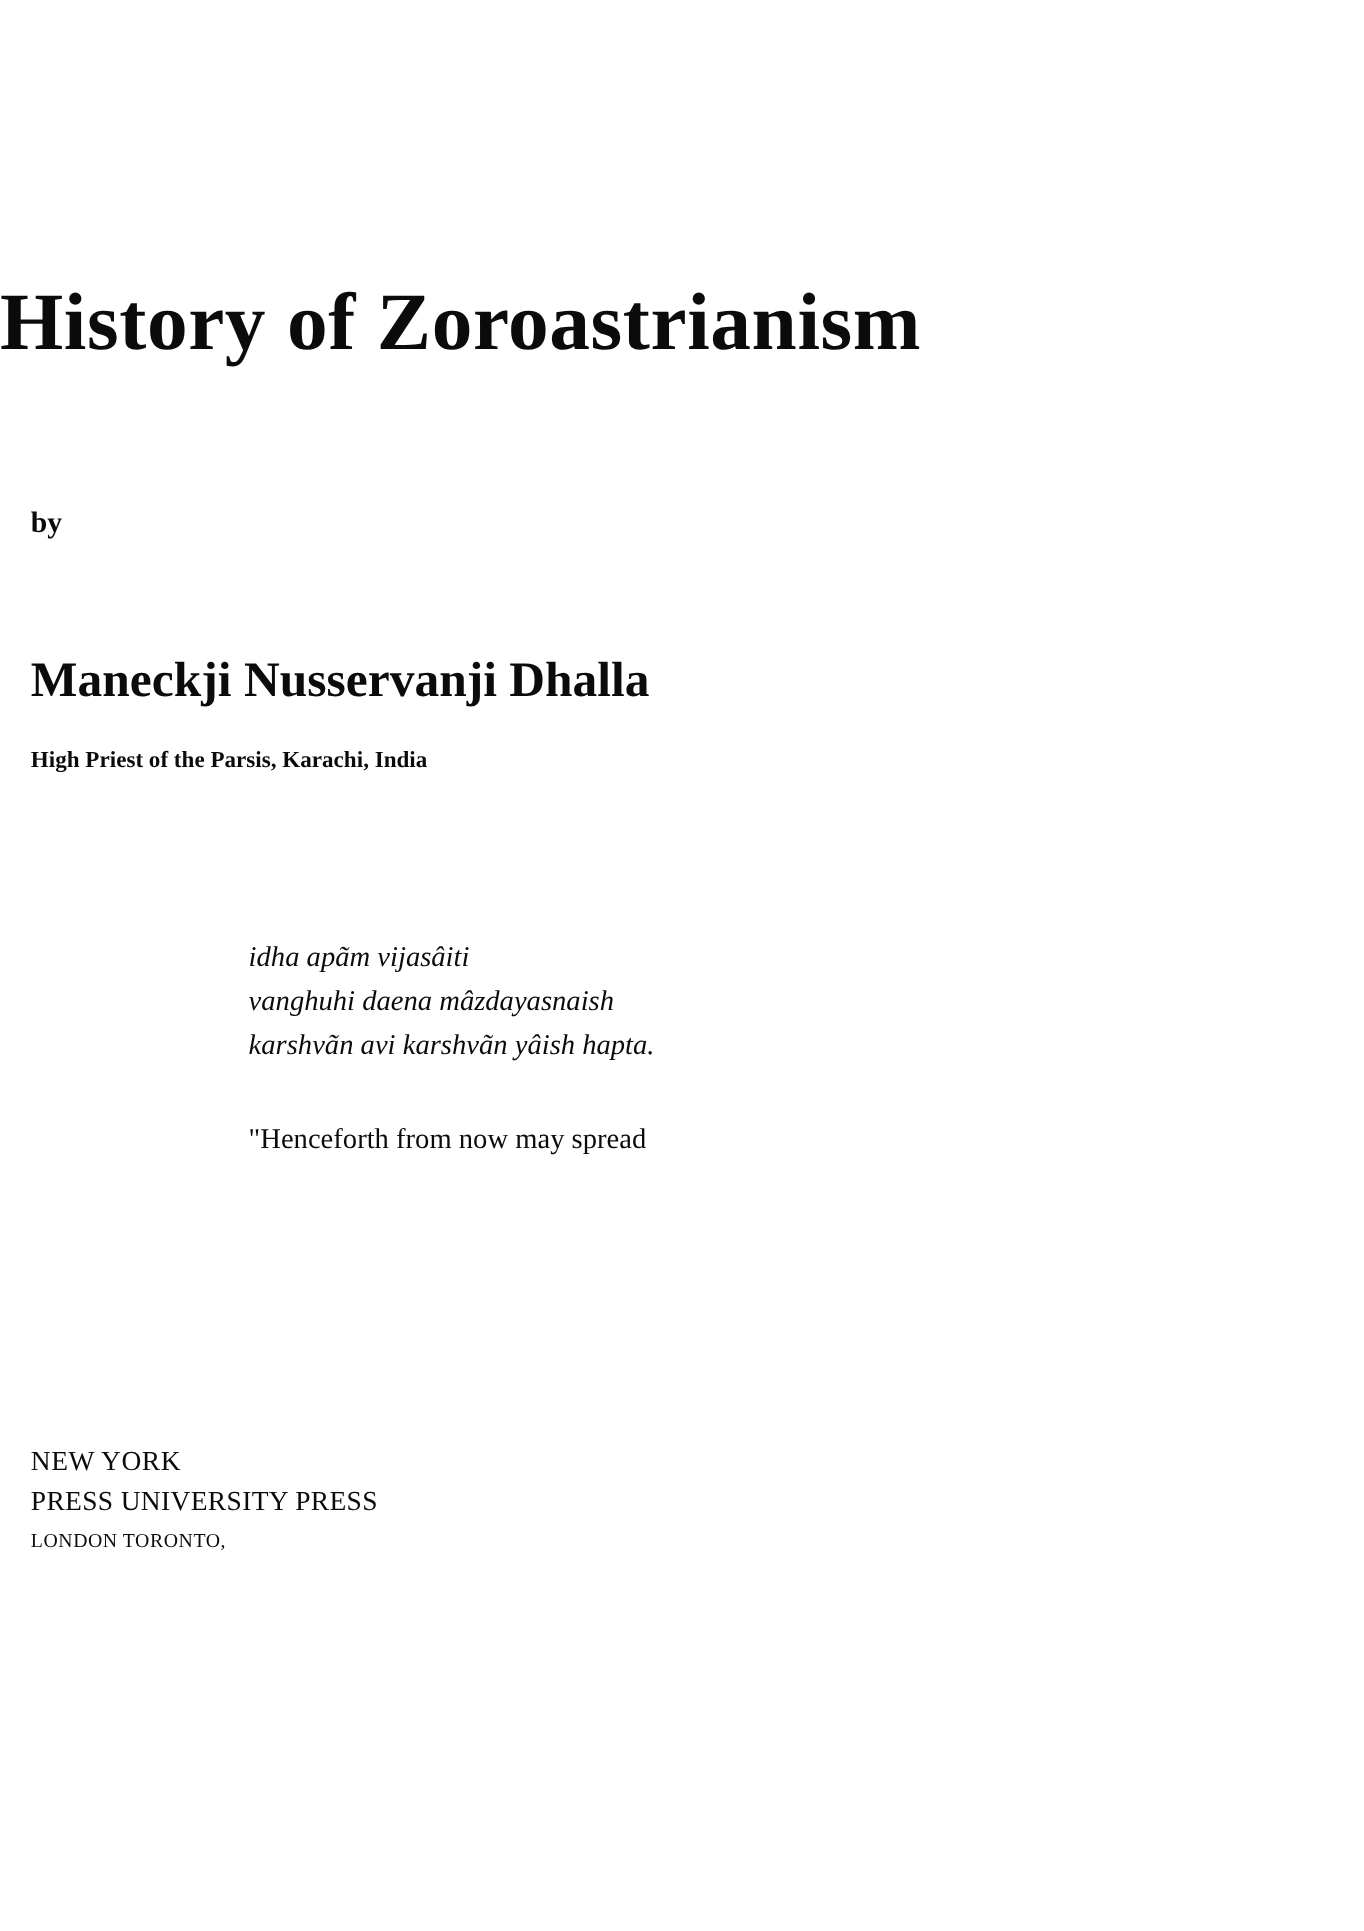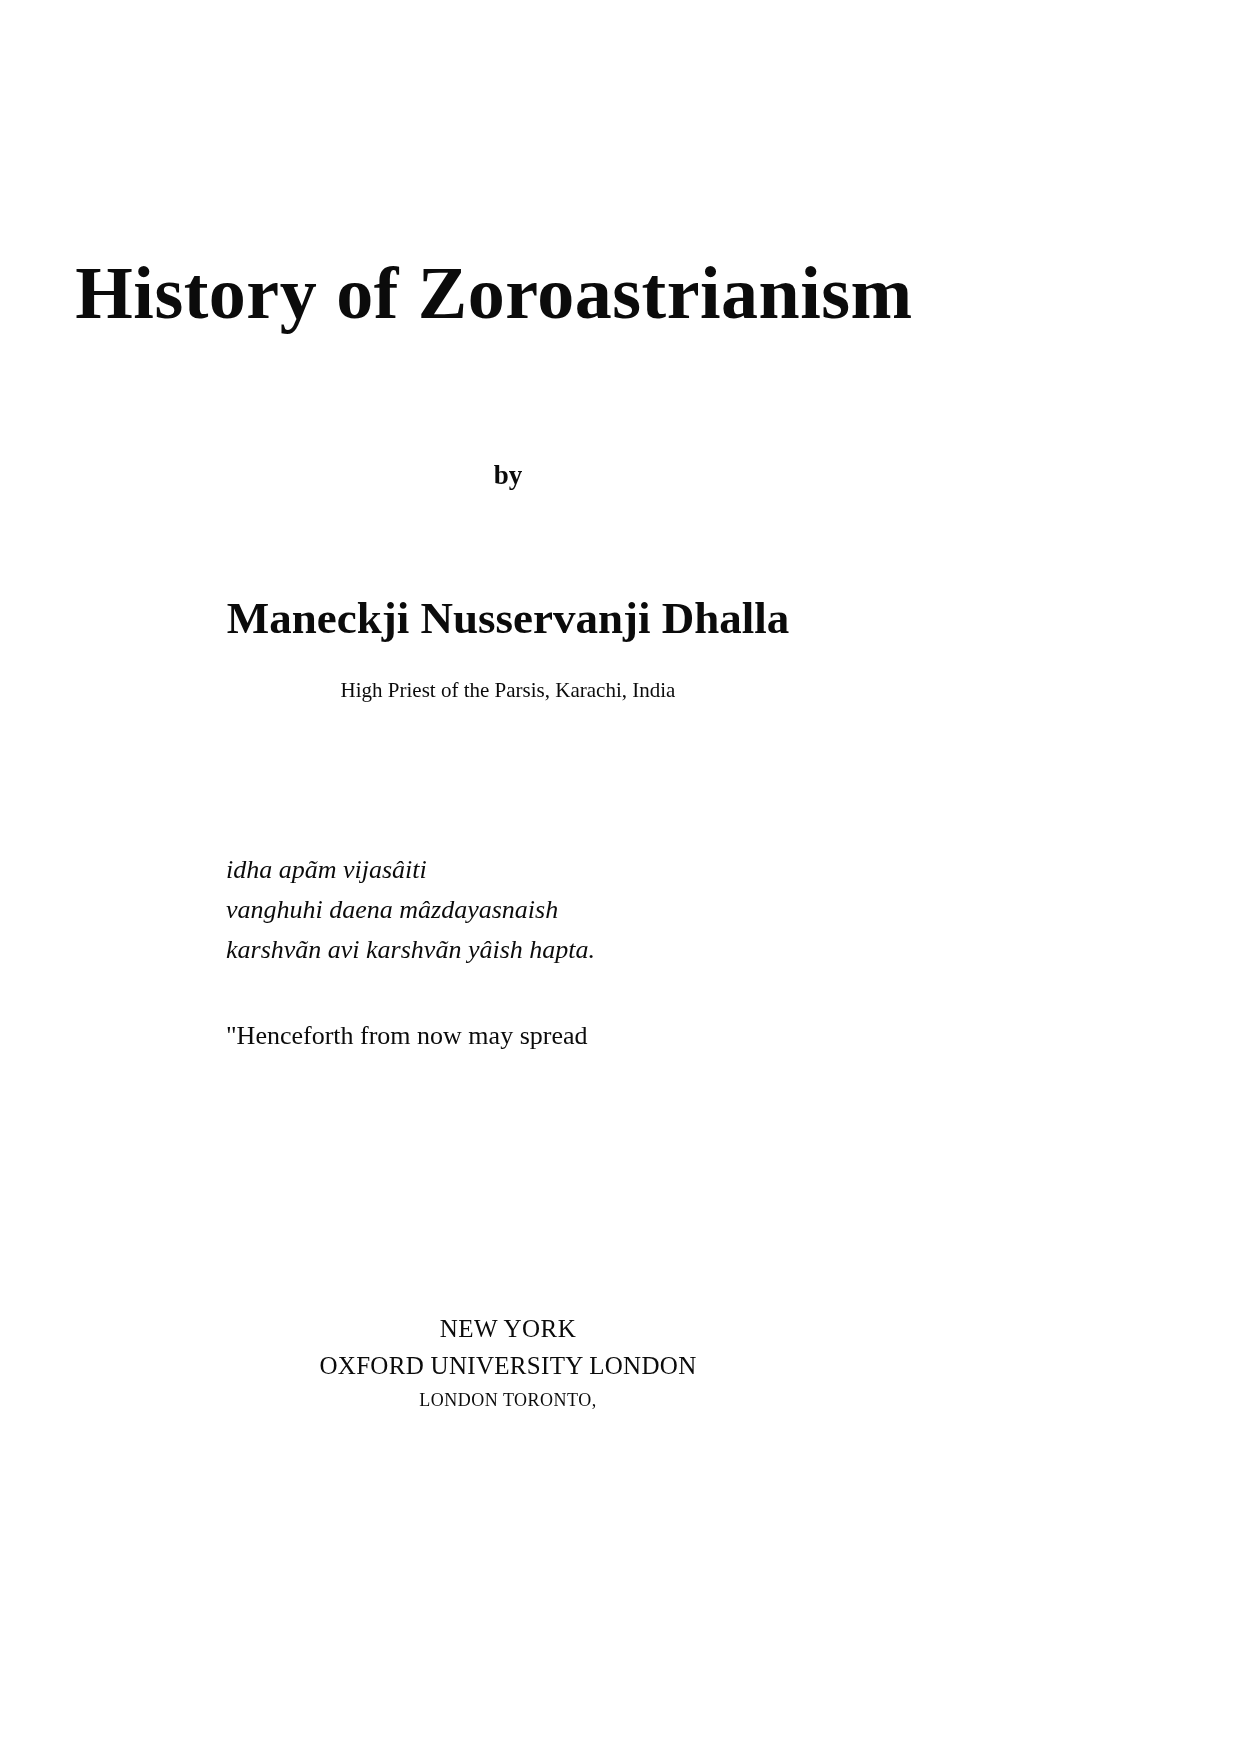--- a/index.html
+++ b/index.html
@@ -16,21 +16,21 @@
       font-family: "Liberation Serif", "DejaVu Serif", serif;
     }
     .abs {
       position: absolute;
       margin: 0;
       white-space: nowrap;
     }
     .center {
       left: 0;
       width: 988px;
-      text-align: center;
+      text-align: left;
     }
     .title {
       top: 248px;
       font-size: 74px;
       font-weight: bold;
       letter-spacing: 0.5px;
       line-height: 90px;
     }
     .by {
       top: 455px;
@@ -44,21 +44,21 @@
       top: 588px;
       font-size: 45px;
       font-weight: bold;
       line-height: 60px;
       padding-left: 28px;
       box-sizing: border-box;
     }
     .affiliation {
       top: 673px;
       font-size: 21px;
-      font-weight: normal;
+      font-weight: bold;
       line-height: 34px;
       padding-left: 28px;
       box-sizing: border-box;
     }
     .verse {
       left: 211px;
       font-size: 26px;
       line-height: 40px;
       margin-left: 15px;
     }
@@ -119,17 +119,17 @@
     <span class="verse-line">vanghuhi daena mâzdayasnaish</span>
     <span class="verse-line">karshvãn avi karshvãn yâish hapta.</span>
   </div>
 
   <div class="abs verse translation">
     <span class="verse-line">"Henceforth from now may spread</span>
   </div>
 
   <div class="abs center publisher">
     <span class="pub-city">NEW YORK</span>
-    <span class="pub-press">OXFORD UNIVERSITY LONDON</span>
+    <span class="pub-press">PRESS UNIVERSITY PRESS</span>
     <span class="pub-other">LONDON TORONTO,</span>
   </div>
 
 </div>
 
 </body></html>

